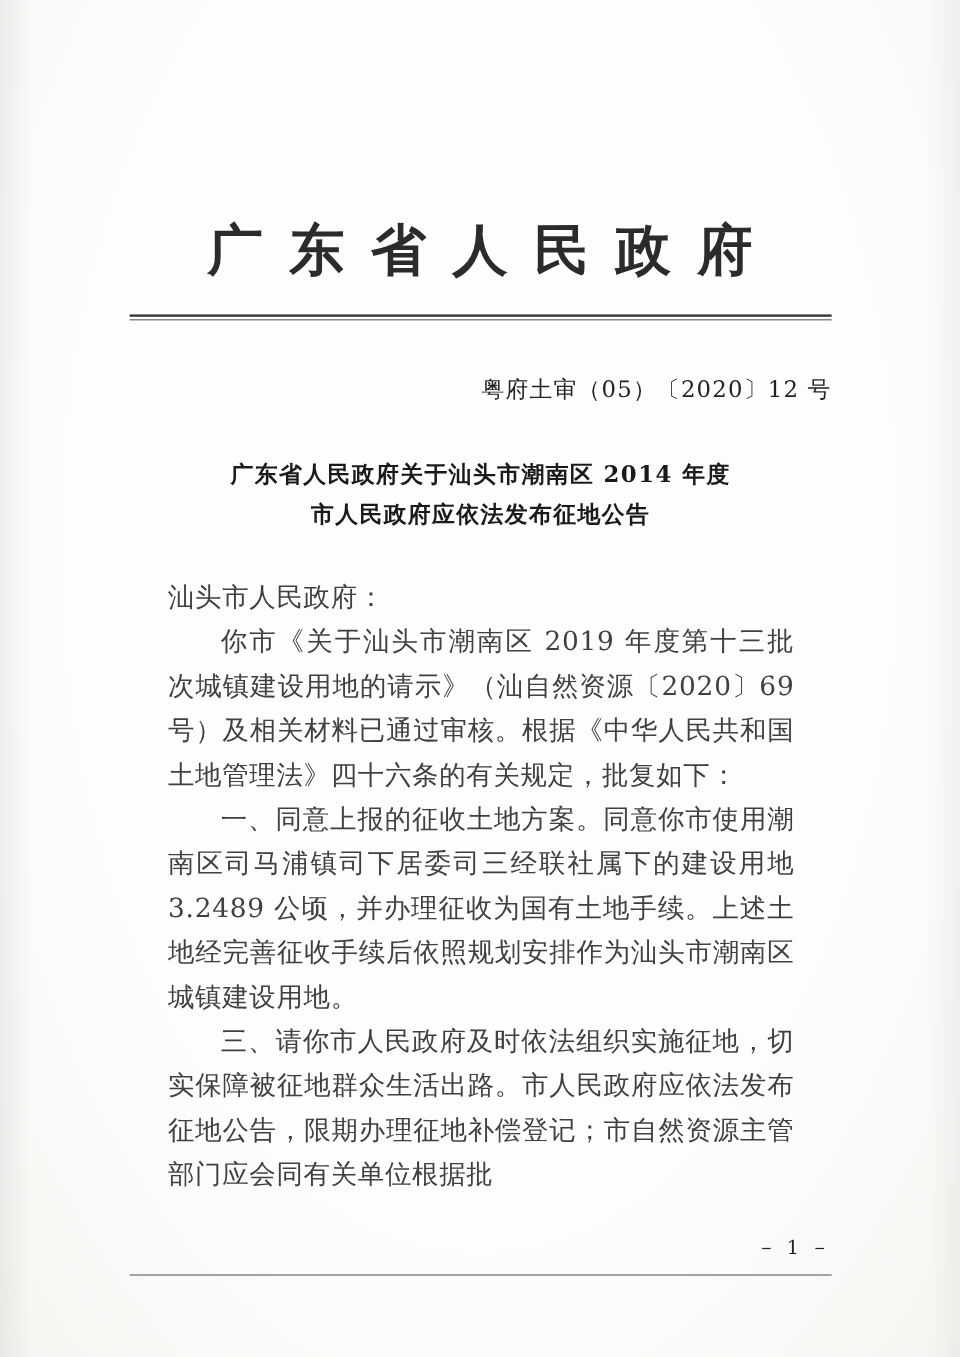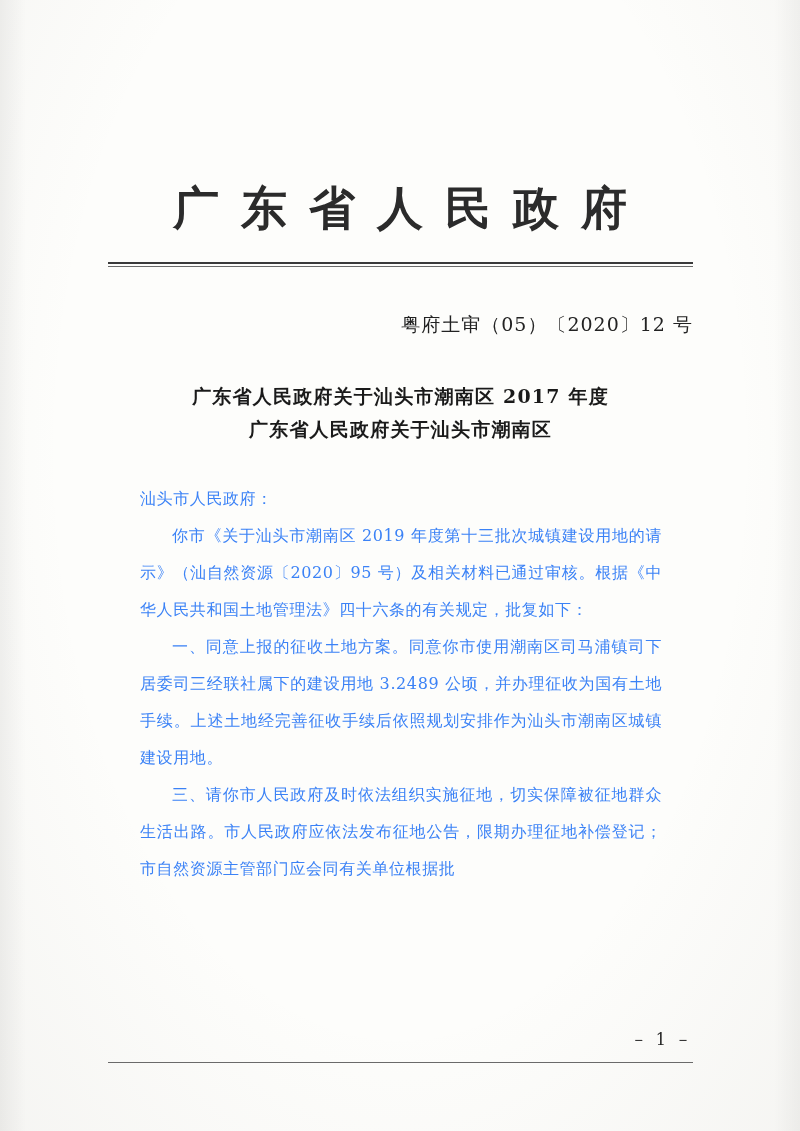--- a/index.html
+++ b/index.html
@@ -87,25 +87,25 @@
     color: #1a1a1a;
   }
 
   .body-block {
     position: absolute;
     top: 480px;
     left: 140px;
     width: 522px;
   }
   .body-para {
-    font-size: 16px;
+    font-size: 22px;
     line-height: 37px;
     letter-spacing: 0.6px;
     text-align: justify;
-    color: #3b82f6;
+    color: #404040;
     margin: 0;
   }
   .body-para.indent {
     text-indent: 2em;
   }
   .body-para.salutation {
     text-indent: 0;
   }
 
   .rule-bottom {
@@ -151,27 +151,27 @@
 
   <div class="masthead">
     <div class="masthead-title">广东省人民政府</div>
   </div>
 
   <div class="rule-top"></div>
 
   <div class="doc-number">粤府土审（05）〔2020〕12 号</div>
 
   <div class="title-block">
-    <div class="title-line">广东省人民政府关于汕头市潮南区 2017 年度</div>
-    <div class="title-line">广东省人民政府关于汕头市潮南区</div>
+    <div class="title-line">广东省人民政府关于汕头市潮南区 2014 年度</div>
+    <div class="title-line">市人民政府应依法发布征地公告</div>
   </div>
 
   <div class="body-block">
     <p class="body-para salutation">汕头市人民政府：</p>
-    <p class="body-para indent">你市《关于汕头市潮南区 2019 年度第十三批次城镇建设用地的请示》（汕自然资源〔2020〕95 号）及相关材料已通过审核。根据《中华人民共和国土地管理法》四十六条的有关规定，批复如下：</p>
+    <p class="body-para indent">你市《关于汕头市潮南区 2019 年度第十三批次城镇建设用地的请示》（汕自然资源〔2020〕69 号）及相关材料已通过审核。根据《中华人民共和国土地管理法》四十六条的有关规定，批复如下：</p>
     <p class="body-para indent">一、同意上报的征收土地方案。同意你市使用潮南区司马浦镇司下居委司三经联社属下的建设用地 3.2489 公顷，并办理征收为国有土地手续。上述土地经完善征收手续后依照规划安排作为汕头市潮南区城镇建设用地。</p>
     <p class="body-para indent">三、请你市人民政府及时依法组织实施征地，切实保障被征地群众生活出路。市人民政府应依法发布征地公告，限期办理征地补偿登记；市自然资源主管部门应会同有关单位根据批</p>
   </div>
 
   <div class="page-number">－ 1 －</div>
   <div class="rule-bottom"></div>
 
 </div>
 
 </body></html>

